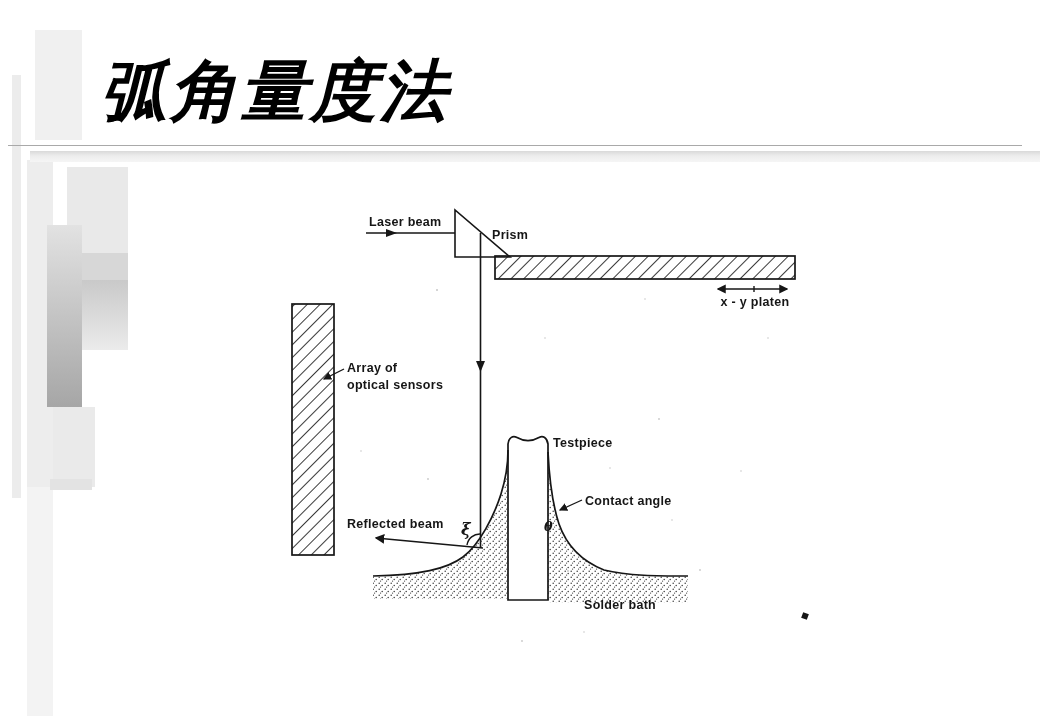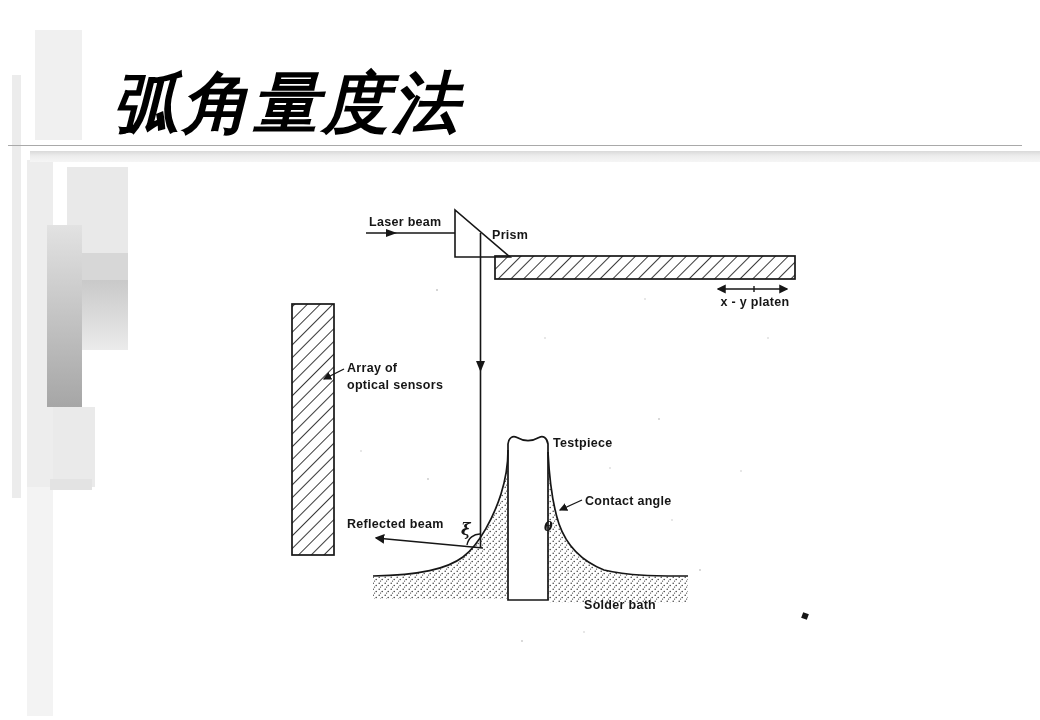--- a/index.html
+++ b/index.html
@@ -12,21 +12,21 @@
   .deco-b{left:12px;top:75px;width:9px;height:423px;background:#ececec;}
   .deco-c{left:27px;top:160px;width:26px;height:330px;background:#ededed;}
   .deco-d{left:67px;top:167px;width:61px;height:113px;background:#e9e9e9;}
   .deco-e{left:67px;top:253px;width:61px;height:27px;background:#d7d7d7;}
   .deco-f{left:82px;top:280px;width:46px;height:70px;background:linear-gradient(#c9c9c9,#ebebeb);}
   .deco-h{left:53px;top:407px;width:42px;height:80px;background:#eaeaea;}
   .deco-i{left:27px;top:487px;width:26px;height:229px;background:#f3f3f3;}
   .deco-j{left:50px;top:479px;width:42px;height:11px;background:#e3e3e3;}
   .deco-g{left:47px;top:225px;width:35px;height:182px;background:linear-gradient(#e2e2e2,#a6a6a6);}
   .title{
-    position:absolute;left:100px;top:52px;margin:12px;
+    position:absolute;left:100px;top:52px;margin:0;
     font-family:"DejaVu Serif","Liberation Serif",serif;
     font-style:italic;font-weight:bold;font-size:67px;line-height:1.15;
     letter-spacing:3px;color:#000;white-space:nowrap;
   }
   .title-rule{position:absolute;left:8px;top:145px;width:1014px;height:1px;background:#a9a9a9;}
   .title-band{position:absolute;left:30px;top:151px;width:1010px;height:11px;
     background:linear-gradient(to bottom,#d9d9d9 0%,#ededed 45%,#f5f5f5 100%);}
   svg.diagram{position:absolute;left:0;top:0;width:1040px;height:720px;}
   svg.diagram text{
     font-family:"Liberation Sans",sans-serif;font-size:12.5px;font-weight:700;

